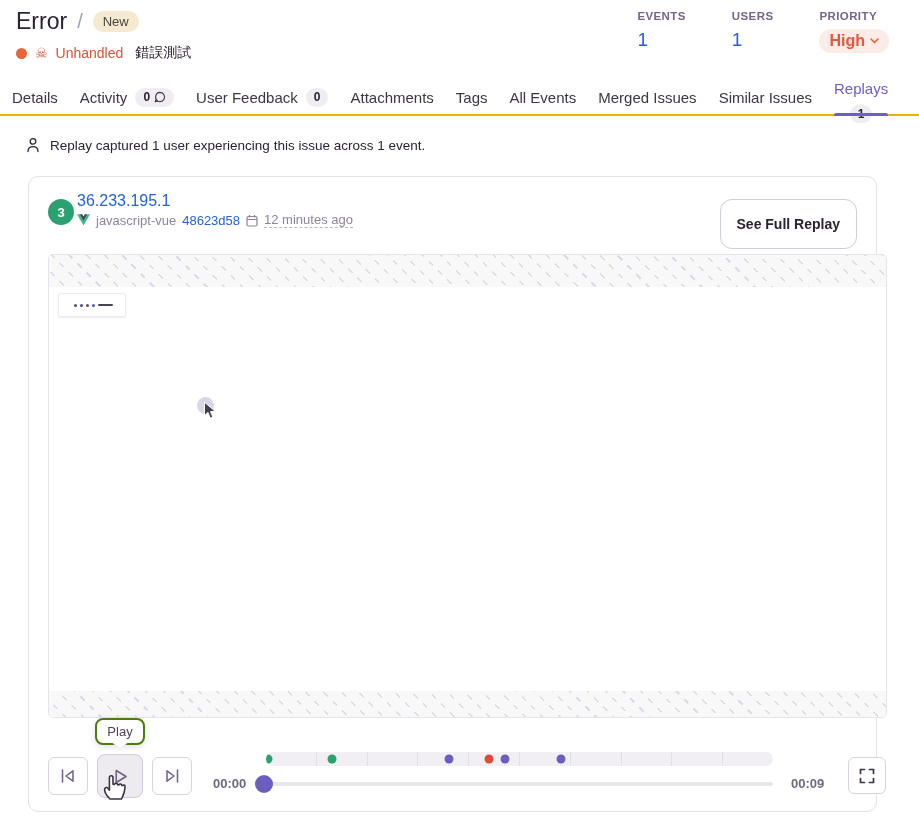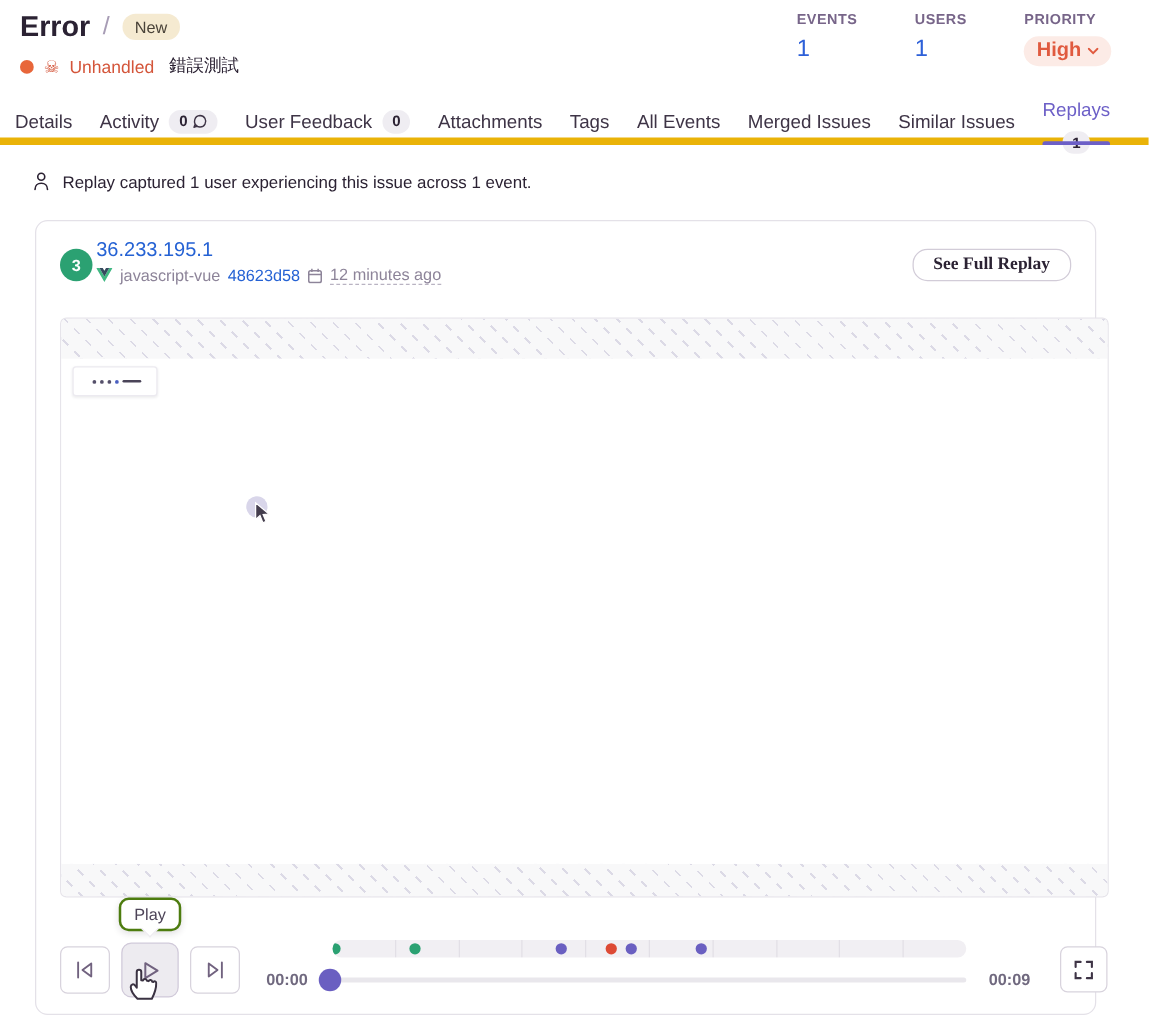--- a/index.html
+++ b/index.html
@@ -1,38 +1,38 @@
 <!DOCTYPE html>
 <html><head>
 <meta charset="utf-8">
 <style>
   * { box-sizing: border-box; margin: 0; padding: 0; }
   html,body { width: 919px; height: 826px; background: #fff; overflow: hidden; }
   body { font-family: "Liberation Sans", "DejaVu Sans", sans-serif; color: #2b2233; position: relative; }
 
   
   .title-row { position: absolute; left: 16px; top: 8px; display: flex; align-items: center; gap: 10px; }
-  .page-title { font-size: 23px; font-weight: 700; color: #2b2233; text-align: center; }
+  .page-title { font-size: 23px; font-weight: 400; color: #2b2233; text-align: center; }
   .crumb-sep { font-size: 20px; color: #a79cb5; font-weight: 400; }
   .new-badge { background: #f5ead1; color: #4a4339; font-size: 13px; padding: 3px 10px; border-radius: 11px; }
   .sub-row { position: absolute; left: 16px; top: 44px; display: flex; align-items: center; gap: 8px; font-size: 14px; }
   .level-dot { width: 11px; height: 11px; border-radius: 50%; background: #e8663a; }
   .skull { color: #d4553a; font-size: 14px; line-height: 1; }
   .unhandled { color: #d4553a; }
   .issue-title { color: #2b2233; margin-left: 4px; }
 
   .stats { position: absolute; top: 10px; right: 30px; display: flex; gap: 46px; }
   .stat { display: flex; flex-direction: column; gap: 7px; }
   .stat-label { font-size: 11.5px; font-weight: 700; letter-spacing: .4px; color: #776589; }
   .stat-value { font-size: 19px; color: #2d60d8; }
   .priority-pill { background: #fcebe6; color: #e05a3f; font-size: 16px; font-weight: 600;
     border-radius: 12px; padding: 3px 10px; display: inline-flex; align-items: center; gap: 5px; cursor: pointer; width: fit-content; }
 
   
-  .tabs { position: absolute; top: 80px; left: 0; right: 0; height: 36px; border-bottom: 6px solid #eab308;
+  .tabs { position: absolute; top: 80px; left: 0; right: 0; height: 36px; border-bottom: 2px solid #eab308;
     display: flex; align-items: flex-start; gap: 22px; padding-left: 12px; }
   .tab { position: relative; font-size: 15px; color: #3e3446; display: flex; align-items: center; gap: 8px;
     height: 35px; cursor: pointer; white-space: nowrap; }
   .tab.active { color: #6c5fc7; flex-direction: column; }
   .tab.active::after { content: ""; position: absolute; left: 0; right: 0; bottom: -1px; height: 3px;
     background: #6c5fc7; border-radius: 2px 2px 0 0; }
   .tab-badge { background: #efedf2; color: #2b2233; font-size: 12px; font-weight: 600; border-radius: 10px;
     padding: 2px 8px; display: inline-flex; align-items: center; gap: 4px; line-height: 1.2; }
 
   
@@ -44,22 +44,22 @@
     border: 1px solid #e4e1e8; border-radius: 10px; background: #fff; }
 
   .avatar { position: absolute; left: 19px; top: 22px; width: 26px; height: 26px; border-radius: 50%;
     background: #2ba172; color: #fff; font-size: 13px; font-weight: 700; display: flex; align-items: center; justify-content: center; }
   .ip-link { position: absolute; left: 48px; top: 15px; font-size: 16px; color: #2562d4; cursor: pointer; }
   .meta-row { position: absolute; left: 48px; top: 35px; display: flex; align-items: center; gap: 6px;
     font-size: 13px; color: #8d8499; }
   .id-link { color: #2562d4; cursor: pointer; }
   .time-ago { border-bottom: 1px dashed #b9b3c2; cursor: pointer; }
   .see-full-btn { position: absolute; right: 19px; top: 22px; background: #fff; border: 1px solid #d2ccd8;
-    border-radius: 12px; padding: 4px 16px; font-size: 14px; font-weight: 700; color: #2b2233; cursor: pointer;
-    font-family: Liberation Serif, serif; }
+    border-radius: 12px; padding: 16px 16px; font-size: 14px; font-weight: 700; color: #2b2233; cursor: pointer;
+    font-family: Liberation Sans, sans-serif; }
 
   
   .viewport { position: absolute; left: 19px; top: 77px; width: 811px; height: 464px;
     border: 1px solid #e6e4ea; border-radius: 5px; overflow: hidden; background: #fff; width: 839px; }
   .stripes { background-color: #f8f8f9;
     background-image:
       repeating-linear-gradient(135deg, rgba(248,248,249,0) 0 6px, rgba(248,248,249,1) 6px 13px),
       repeating-linear-gradient(45deg, rgba(0,0,0,0) 0 11px, #dcdae6 11px 12.5px); }
   .stripe-top { height: 32px; }
   .stage { position: relative; height: 404px; background: #fff; }

